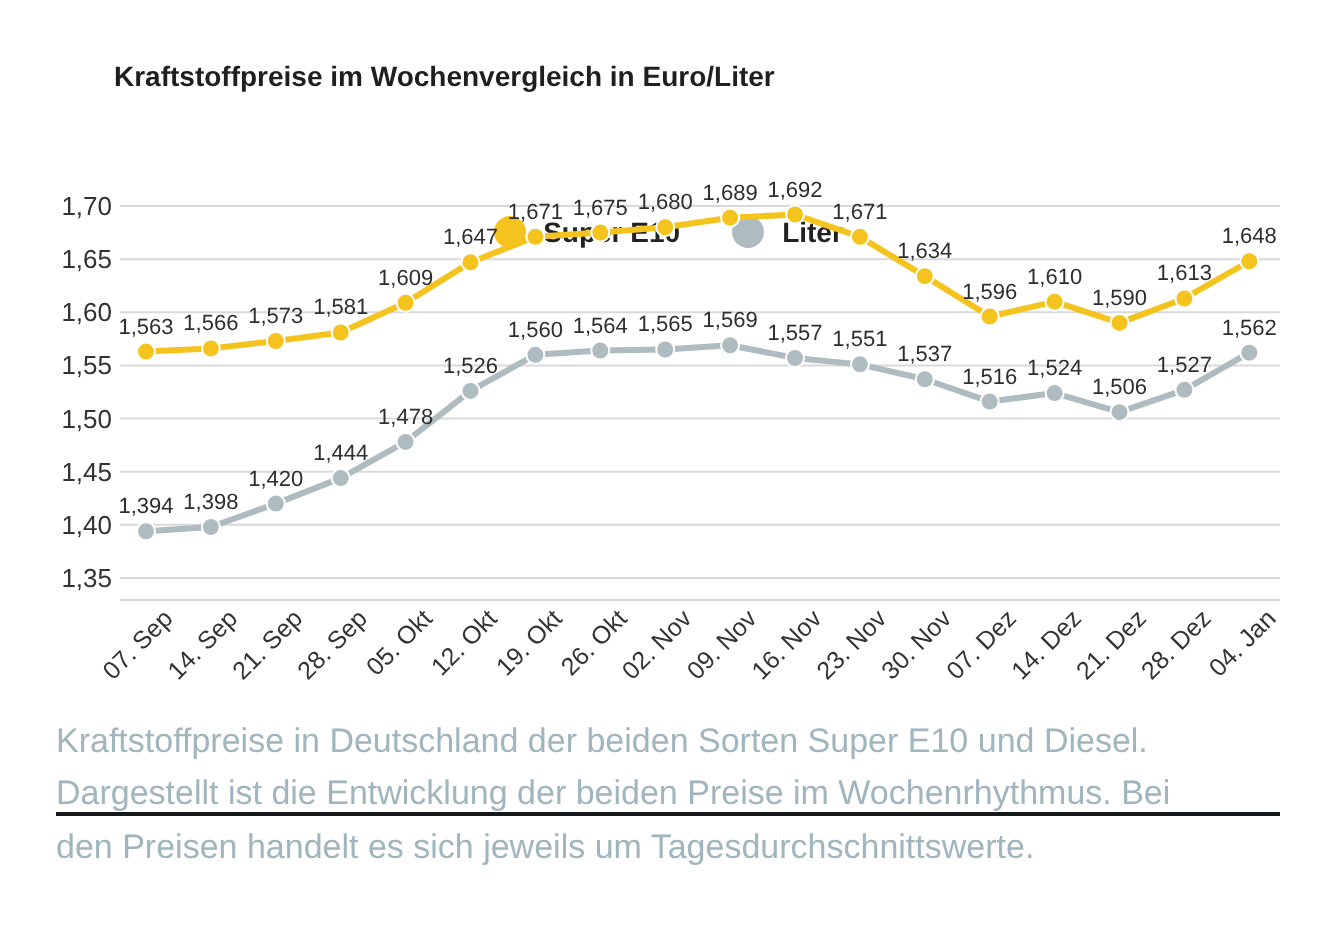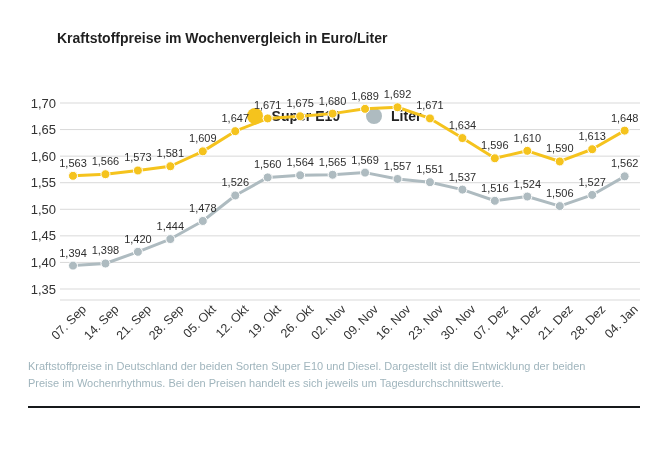--- a/index.html
+++ b/index.html
@@ -18,21 +18,21 @@
     position:absolute;top:65px;left:0;width:668px;
     display:flex;justify-content:center;align-items:center;gap:26px;margin-top:43px;
   }
   .legend-item{display:flex;align-items:center;gap:9px;}
   .legend-dot{width:16px;height:16px;border-radius:50%;display:inline-block;}
   .legend-label{font-size:14px;font-weight:bold;color:#222222;}
   #chart-svg{position:absolute;left:0;top:90px;}
   #chart-svg text{font-family:"Liberation Sans",sans-serif;}
   .note{
     position:absolute;left:28px;top:358px;width:570px;
-    font-size:11px;line-height:1.55;color:#a0b5bd;
+    font-size:17px;line-height:1.55;color:#a0b5bd;
   }
   .divider{
     position:absolute;left:28px;right:28px;top:406px;height:2px;background:#16191b;
   }
   .footer{
     position:absolute;left:28px;right:28px;top:414px;
     display:flex;justify-content:space-between;
     font-size:11.5px;color:#3e4e56;
   }
 </style>

